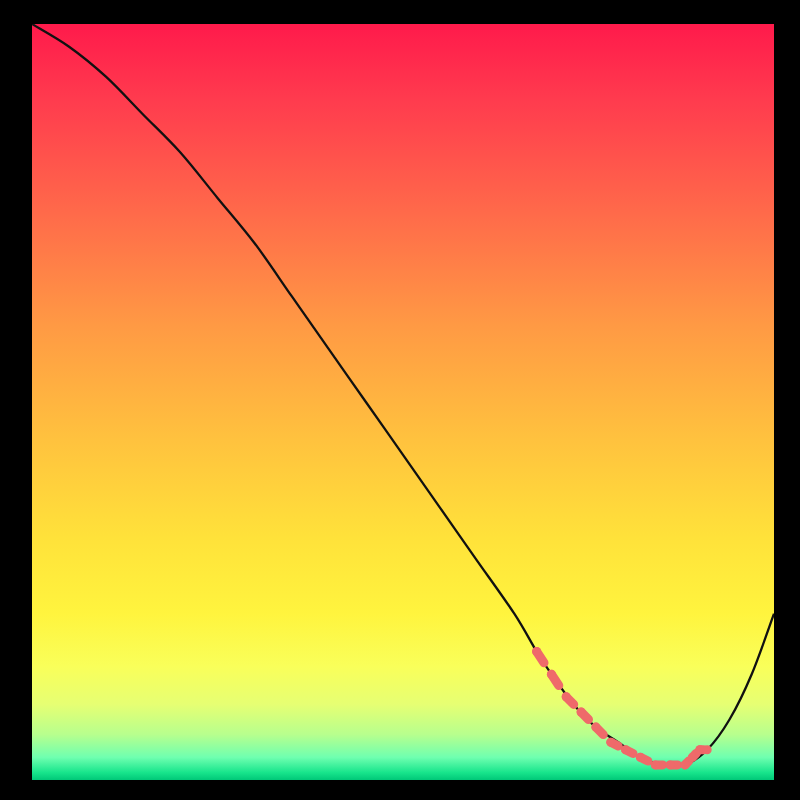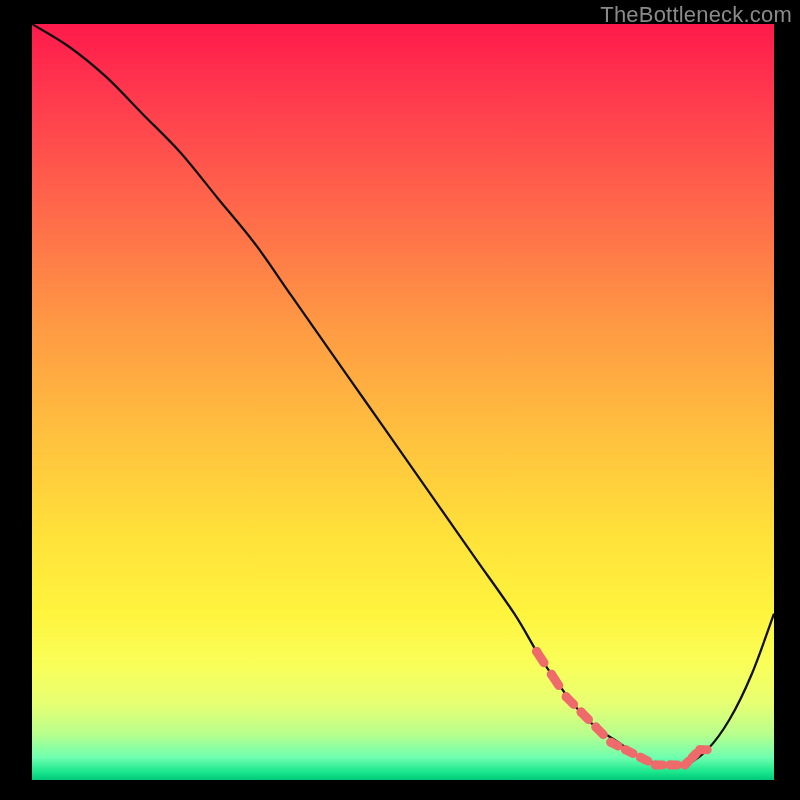--- a/index.html
+++ b/index.html
@@ -71,21 +71,20 @@
     stroke: #ef6a6a;
     stroke-width: 9;
     stroke-linecap: round;
   }
 </style>
 </head>
 <body>
 
 <div class="stage">
 
-  <div class="attribution">TheBottleneck.com</div>
 
   <div class="plot">
     <svg class="lines" viewBox="0 0 742 756" preserveAspectRatio="none">
       <path id="main-curve" class="curve" d="M 0.0 0.0 C 6.2 3.8, 24.7 13.9, 37.1 22.7 C 49.5 31.5, 61.8 41.6, 74.2 52.9 C 86.6 64.3, 98.9 78.1, 111.3 90.7 C 123.7 103.3, 136.0 114.7, 148.4 128.5 C 160.8 142.4, 173.1 158.8, 185.5 173.9 C 197.9 189.0, 210.2 202.9, 222.6 219.2 C 235.0 235.6, 247.3 254.5, 259.7 272.2 C 272.1 289.8, 284.4 307.4, 296.8 325.1 C 309.2 342.7, 321.5 360.4, 333.9 378.0 C 346.3 395.6, 358.6 413.3, 371.0 430.9 C 383.4 448.6, 395.7 466.2, 408.1 483.8 C 420.5 501.5, 432.8 519.1, 445.2 536.8 C 457.6 554.4, 472.4 574.6, 482.3 589.7 C 492.2 604.8, 498.4 617.4, 504.6 627.5 C 510.7 637.6, 513.2 641.3, 519.4 650.2 C 525.6 659.0, 534.2 671.6, 541.7 680.4 C 549.1 689.2, 556.5 696.8, 563.9 703.1 C 571.3 709.4, 578.8 713.2, 586.2 718.2 C 593.6 723.2, 601.0 729.5, 608.4 733.3 C 615.9 737.1, 623.3 739.6, 630.7 740.9 C 638.1 742.1, 645.5 743.4, 653.0 740.9 C 660.4 738.4, 667.8 733.3, 675.2 725.8 C 682.6 718.2, 690.1 708.1, 697.5 695.5 C 704.9 682.9, 712.3 667.8, 719.7 650.2 C 727.2 632.5, 738.3 599.8, 742.0 589.7"></path>
       <g id="marker-group">
           <line x1="504.6" y1="627.5" x2="512.0" y2="638.8" class="marker-line"></line>
           <line x1="519.4" y1="650.2" x2="526.8" y2="661.5" class="marker-line"></line>
           <line x1="534.2" y1="672.8" x2="541.7" y2="680.4" class="marker-line"></line>
           <line x1="549.1" y1="688.0" x2="556.5" y2="695.5" class="marker-line"></line>
           <line x1="563.9" y1="703.1" x2="571.3" y2="710.6" class="marker-line"></line>

